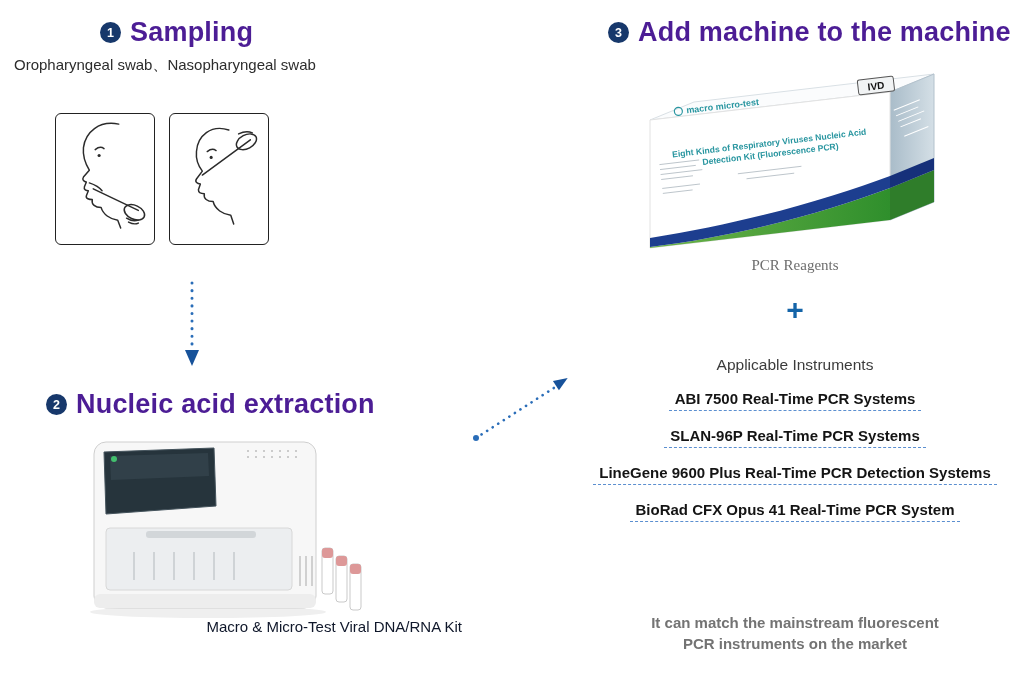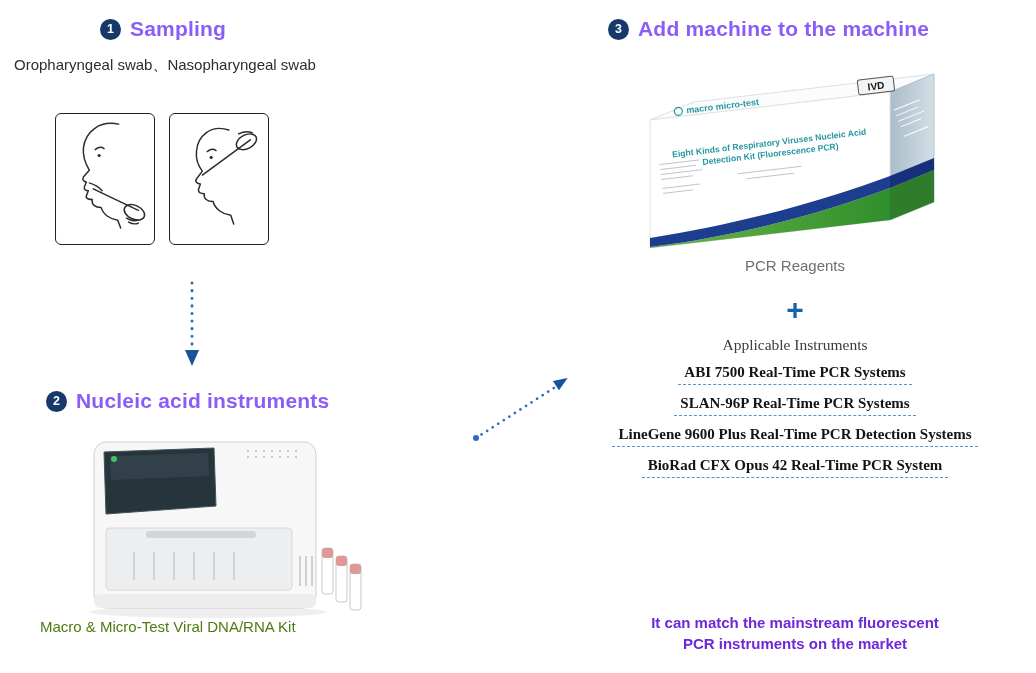--- a/index.html
+++ b/index.html
@@ -1,55 +1,55 @@
 <!DOCTYPE html>
 <html><head>
 <meta charset="utf-8">
 <style>
   html,body { margin:0; padding:0; background:#fff; font-family:"Liberation Sans", sans-serif; }
   .canvas { position:relative; width:1036px; height:673px; background:#fff; overflow:hidden; }
 
   .step-header { position:absolute; display:flex; align-items:center; gap:9px; }
   .badge { width:21px; height:21px; border-radius:50%; background:#17386b; color:#fff;
            font-size:12.5px; font-weight:bold; display:flex; align-items:center; justify-content:center; flex:0 0 auto; }
-  .step-title { font-size:21px; font-weight:bold; color:#8b5cf6; letter-spacing:.2px; white-space:nowrap; }
+  .step-title { font-size:27px; font-weight:bold; color:#4c1d95; letter-spacing:.2px; white-space:nowrap; }
 
   #header-step1 { left:100px; top:17px; }
   #header-step2 { left:46px;  top:389px; }
   #header-step3 { left:608px; top:17px; }
 
   .subtitle { position:absolute; left:14px; top:56px; font-size:15px; color:#2d2d2d;text-align:center; }
 
   .swab-box { position:absolute; top:113px; width:100px; height:132px; background:#fff;
               border:1.5px solid #222; border-radius:6px; box-sizing:border-box; }
   #swab-box-1 { left:55px; } #swab-box-2 { left:169px; }
   .swab-box svg { width:100%; height:100%; display:block; }
 
   .arrow-svg { position:absolute; }
   #arrow-down { left:184px; top:280px; }
   #arrow-diag { left:468px; top:366px; }
 
   #machine-svg { position:absolute; left:88px; top:436px; }
-  .machine-caption { position:absolute; left:0; top:616px; width:462px; text-align:left;
-                     font-size:15px; color:#4d7c0f; line-height:22px;padding-left:40px; }
+  .machine-caption { position:absolute; left:0; top:616px; width:462px; text-align:right;
+                     font-size:15px; color:#0f172a; line-height:22px; }
 
   #reagent-box-svg { position:absolute; left:642px; top:58px; }
   .pcr-caption { position:absolute; left:640px; top:257px; width:310px; text-align:center;
-                 font-size:15px; color:#6e6e6e; }
+                 font-size:15px; color:#6e6e6e;font-family:Liberation Serif, serif; }
   .plus-sign { position:absolute; left:640px; top:293px; width:310px; text-align:center;
                font-size:30px; font-weight:bold; color:#1464a8; }
 
-  .right-col { position:absolute; left:570px; top:336px; width:450px; text-align:center;font-family:Liberation Serif, serif; }
+  .right-col { position:absolute; left:570px; top:356px; width:450px; text-align:center; }
   .instr-title { font-size:15.5px; color:#3c3c3c; margin:0 0 8px; }
-  .instr-item { margin:9px 0 4px;text-align:center; }
+  .instr-item { margin:16px 0 4px;text-align:center; }
   .instr-item > span { display:inline-block; padding:0 6px 3px; border-bottom:1.5px dashed #5b8fd0;
                        font-size:15px; font-weight:bold; color:#141414; white-space:nowrap; }
 
   .note { position:absolute; left:575px; top:612px; width:440px; text-align:center;
-          font-size:15px; font-weight:bold; color:#6d28d9; line-height:21px; }
+          font-size:15px; font-weight:bold; color:#737373; line-height:21px; }
 </style>
 </head>
 <body>
 
 <div class="canvas">
 
   <div class="step-header" id="header-step1">
     <span class="badge">1</span>
     <span class="step-title">Sampling</span>
   </div>
@@ -83,21 +83,21 @@
     </svg>
   </div>
 
   <svg class="arrow-svg" id="arrow-down" width="16" height="92" viewBox="0 0 16 92">
     <line x1="8" y1="3" x2="8" y2="68" stroke="#2a6db8" stroke-width="3" stroke-linecap="round" stroke-dasharray="0.1 7.5"></line>
     <polygon points="1,70 15,70 8,86" fill="#17529a"></polygon>
   </svg>
 
   <div class="step-header" id="header-step2">
     <span class="badge">2</span>
-    <span class="step-title">Nucleic acid instruments</span>
+    <span class="step-title">Nucleic acid extraction</span>
   </div>
 
   <svg id="machine-svg" width="280" height="185" viewBox="0 0 280 185">
     <ellipse cx="120" cy="176" rx="118" ry="6" fill="#efefef"></ellipse>
     <rect x="6" y="6" width="222" height="166" rx="12" fill="#f7f7f7" stroke="#cfcfcf"></rect>
     <g fill="#bdbdbd">
       <circle cx="160" cy="15" r="1"></circle>
         <circle cx="168" cy="15" r="1"></circle>
         <circle cx="176" cy="15" r="1"></circle>
         <circle cx="184" cy="15" r="1"></circle>
@@ -218,21 +218,21 @@
 
   <div class="pcr-caption">PCR Reagents</div>
 
   <div class="plus-sign">+</div>
 
   <div class="right-col">
     <div class="instr-title">Applicable Instruments</div>
     <div class="instr-item"><span>ABI 7500 Real-Time PCR Systems</span></div>
     <div class="instr-item"><span>SLAN-96P Real-Time PCR Systems</span></div>
     <div class="instr-item"><span>LineGene 9600 Plus Real-Time PCR Detection Systems</span></div>
-    <div class="instr-item"><span>BioRad CFX Opus 42 Real-Time PCR System</span></div>
+    <div class="instr-item"><span>BioRad CFX Opus 41 Real-Time PCR System</span></div>
   </div>
 
   <div class="note">
     <div>It can match the mainstream fluorescent</div>
     <div>PCR instruments on the market</div>
   </div>
 
 </div>
 
 </body></html>

